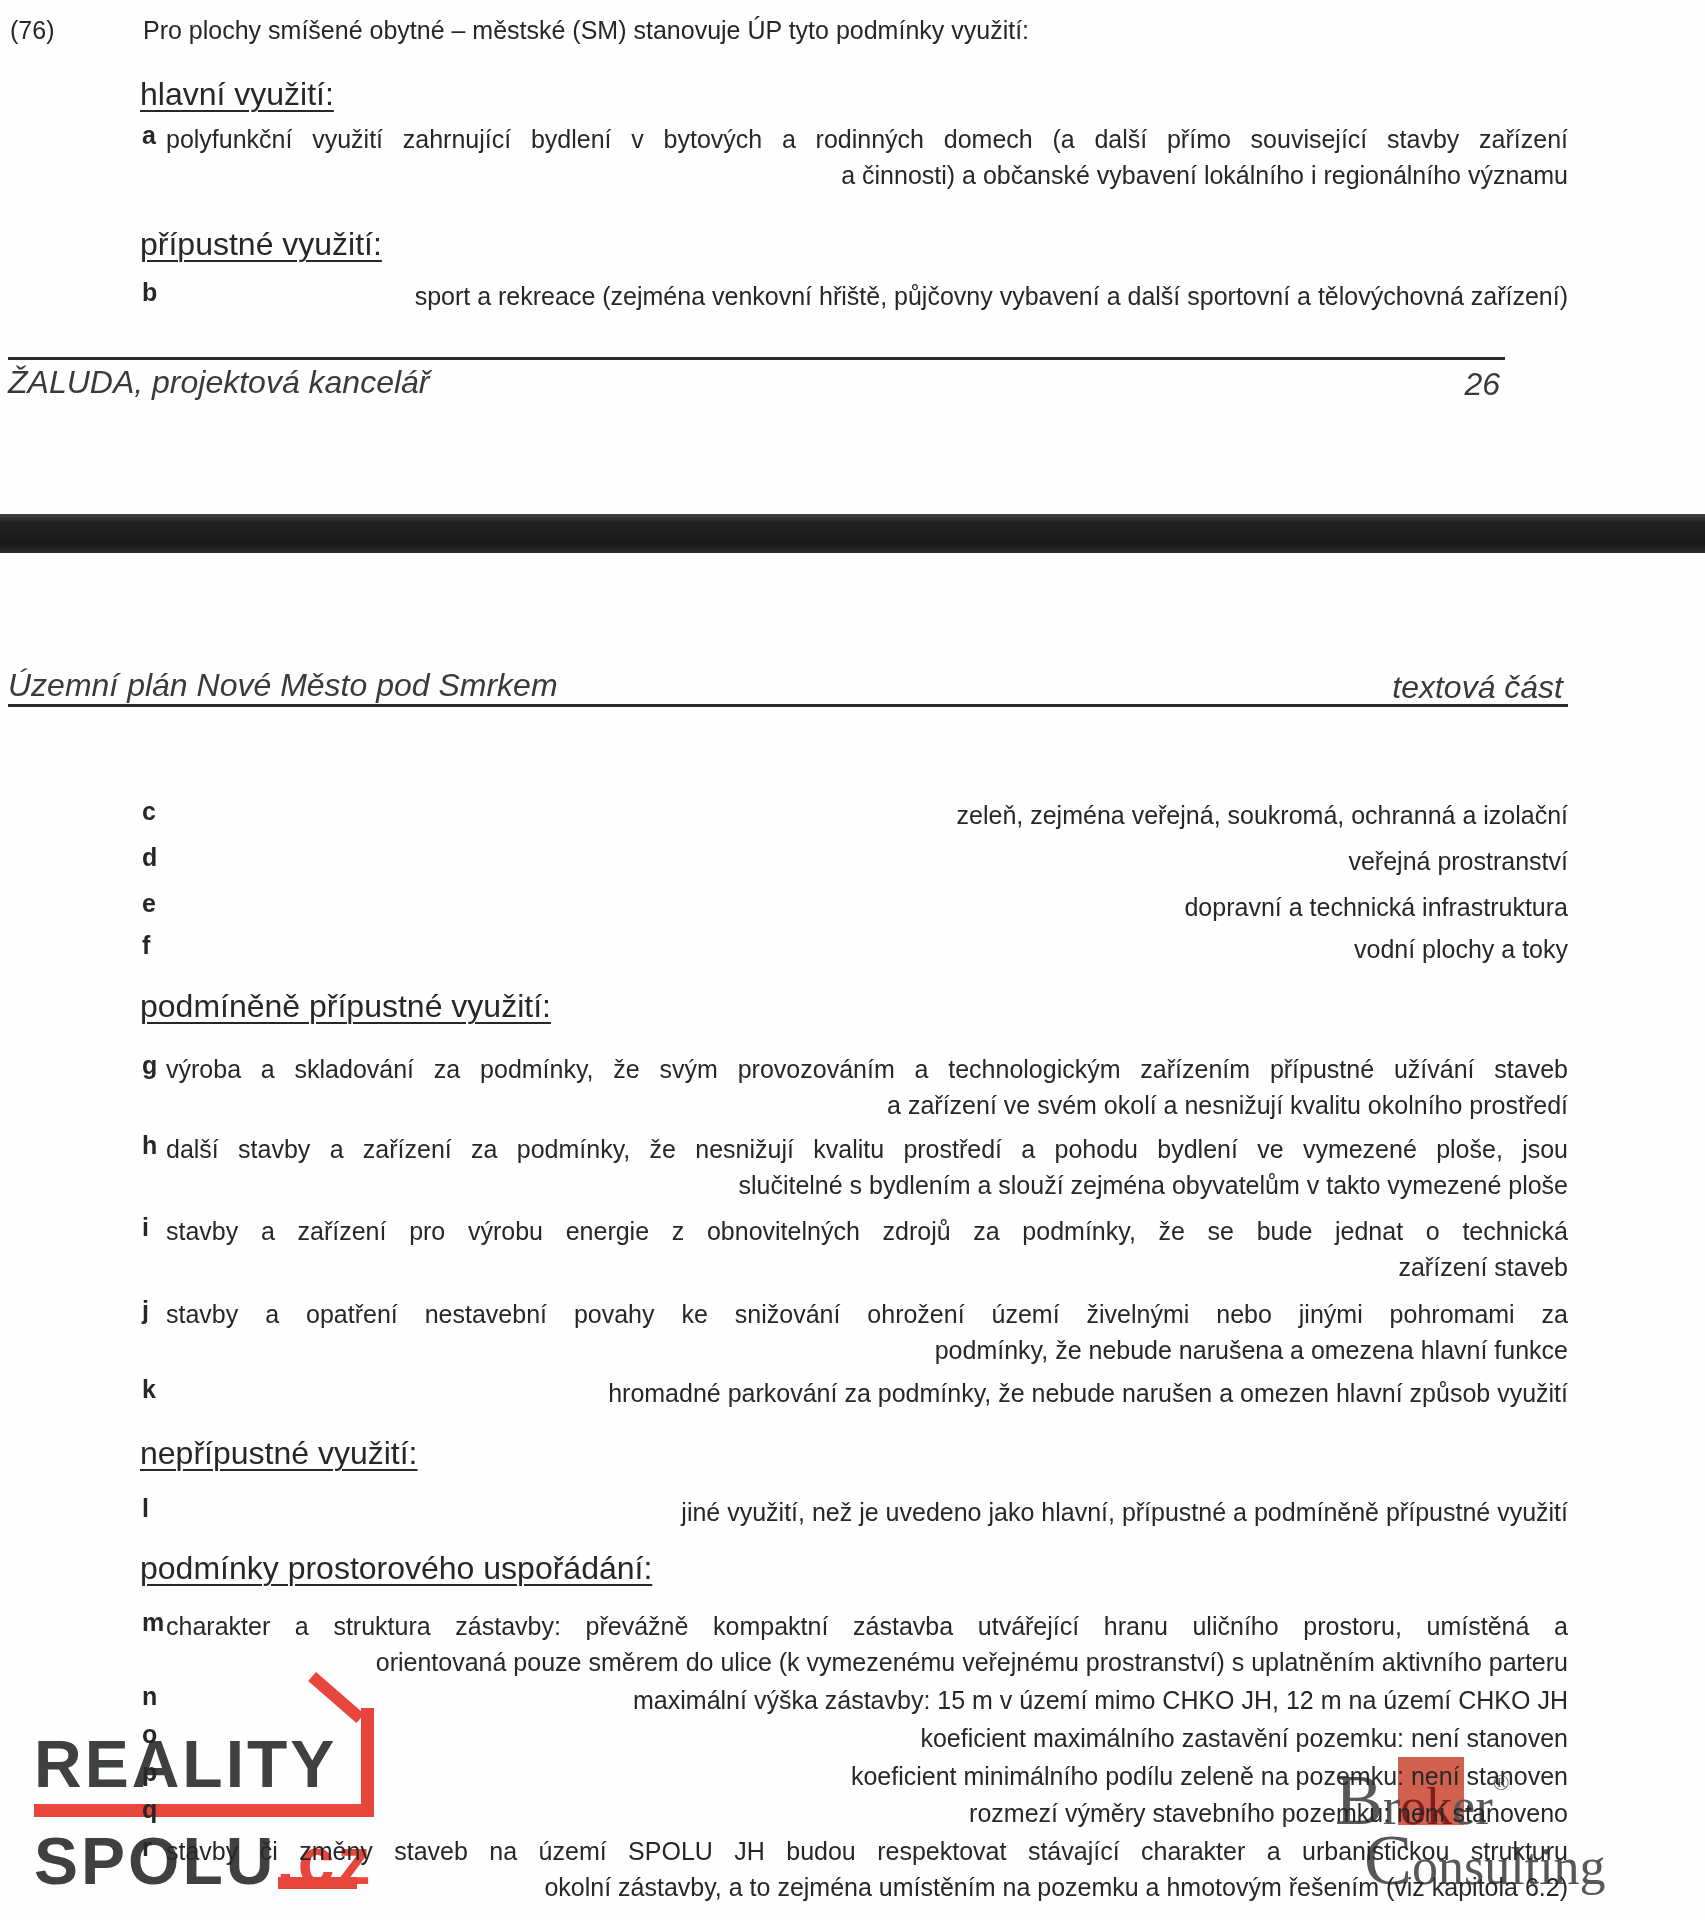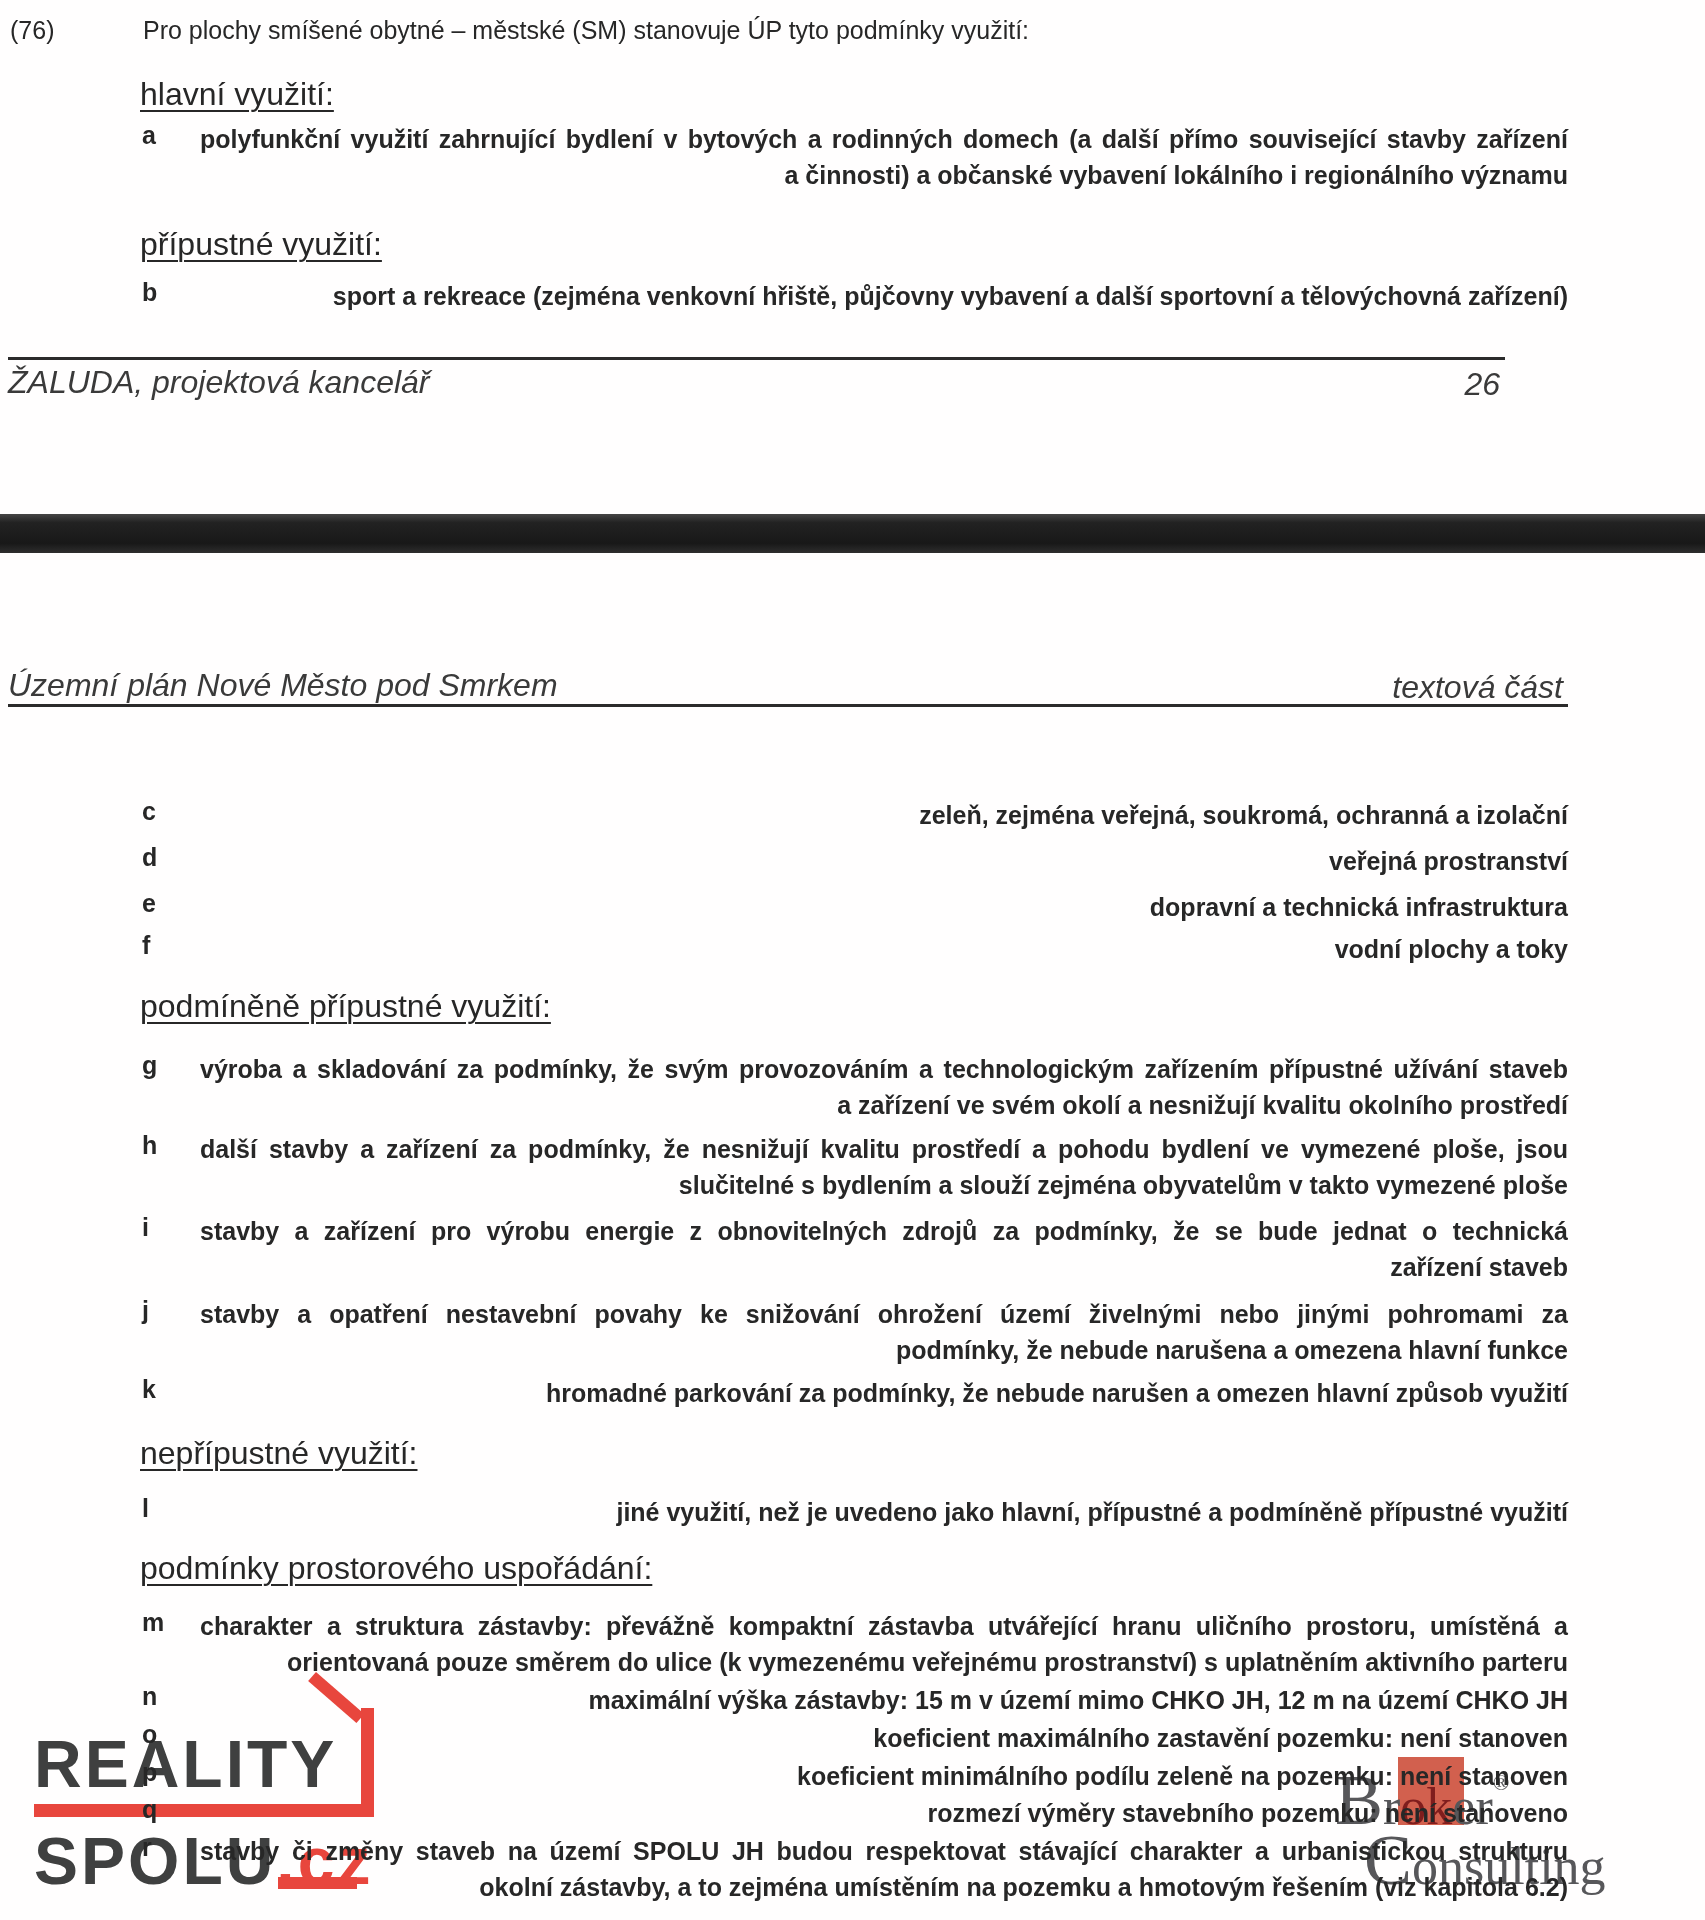--- a/index.html
+++ b/index.html
@@ -7,21 +7,21 @@
             font-family:"Liberation Sans", sans-serif; color:#272727; overflow:hidden; }
   .abs { position:absolute; }
   .doc { z-index:3; }
   .fs  { font-size:25px; line-height:36px; }
   .b   { font-weight:400; }
   .it  { font-style:italic; }
   .heading { font-size:32px; text-decoration:underline; text-underline-offset:5px;
              text-decoration-thickness:2px; }
   .item { left:142px; width:1426px; font-size:25px; }
   .item .marker { position:absolute; left:0; top:0; font-weight:700; }
-  .item .itxt { display:block; margin-left:58px;font-weight:bold; }
+  .item .itxt { display:block; margin-left:24px; }
   .item .ln { display:block; line-height:36px;text-align:right; }
   .jl { text-align:justify; text-align-last:justify; }
   .hr { height:3px; background:#2b2b2b; }
   .pagebar { left:0; width:1705px; top:514px; height:39px; z-index:2;
              background:linear-gradient(#454545 0%, #222 22%, #181818 75%, #2e2e2e 100%); }
   .meta { font-size:32px; line-height:30px; color:#3a3a3a; }
   
   .wm { z-index:1; }
   .rs-word { font-weight:700; font-size:66px; line-height:66px; letter-spacing:3px; color:#3f4040; }
   .rs-red { background:#e8463d; }

